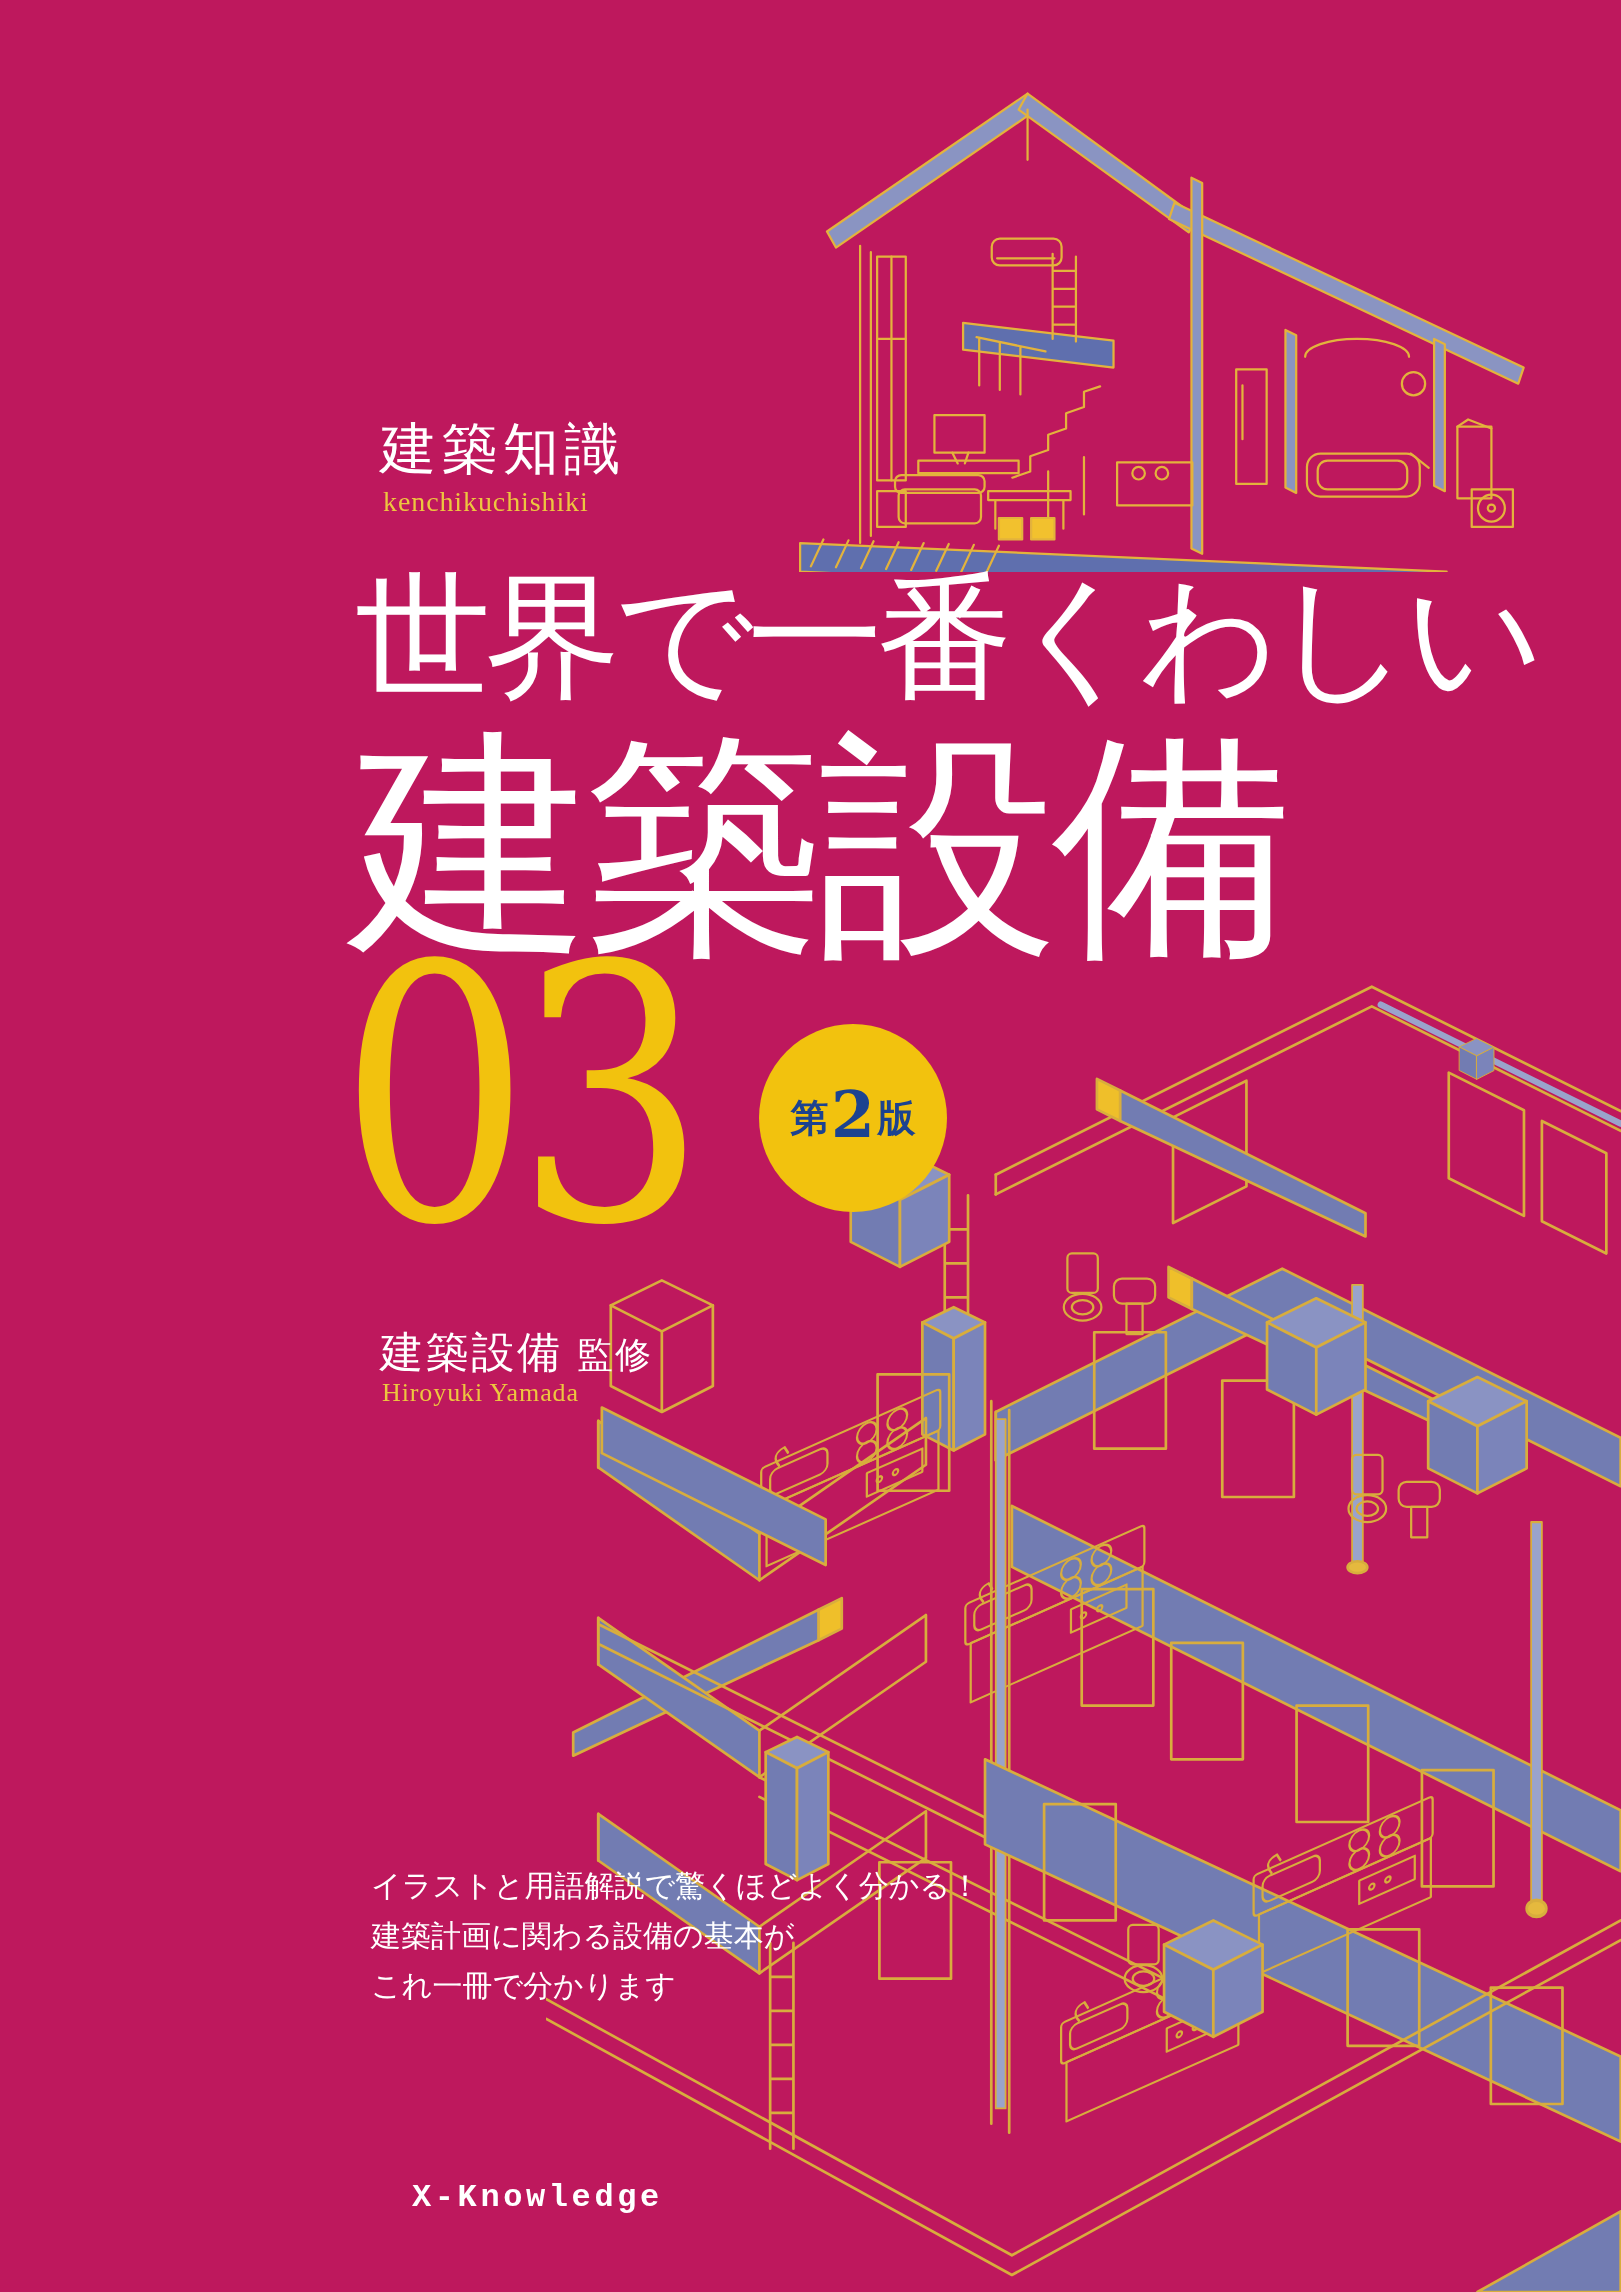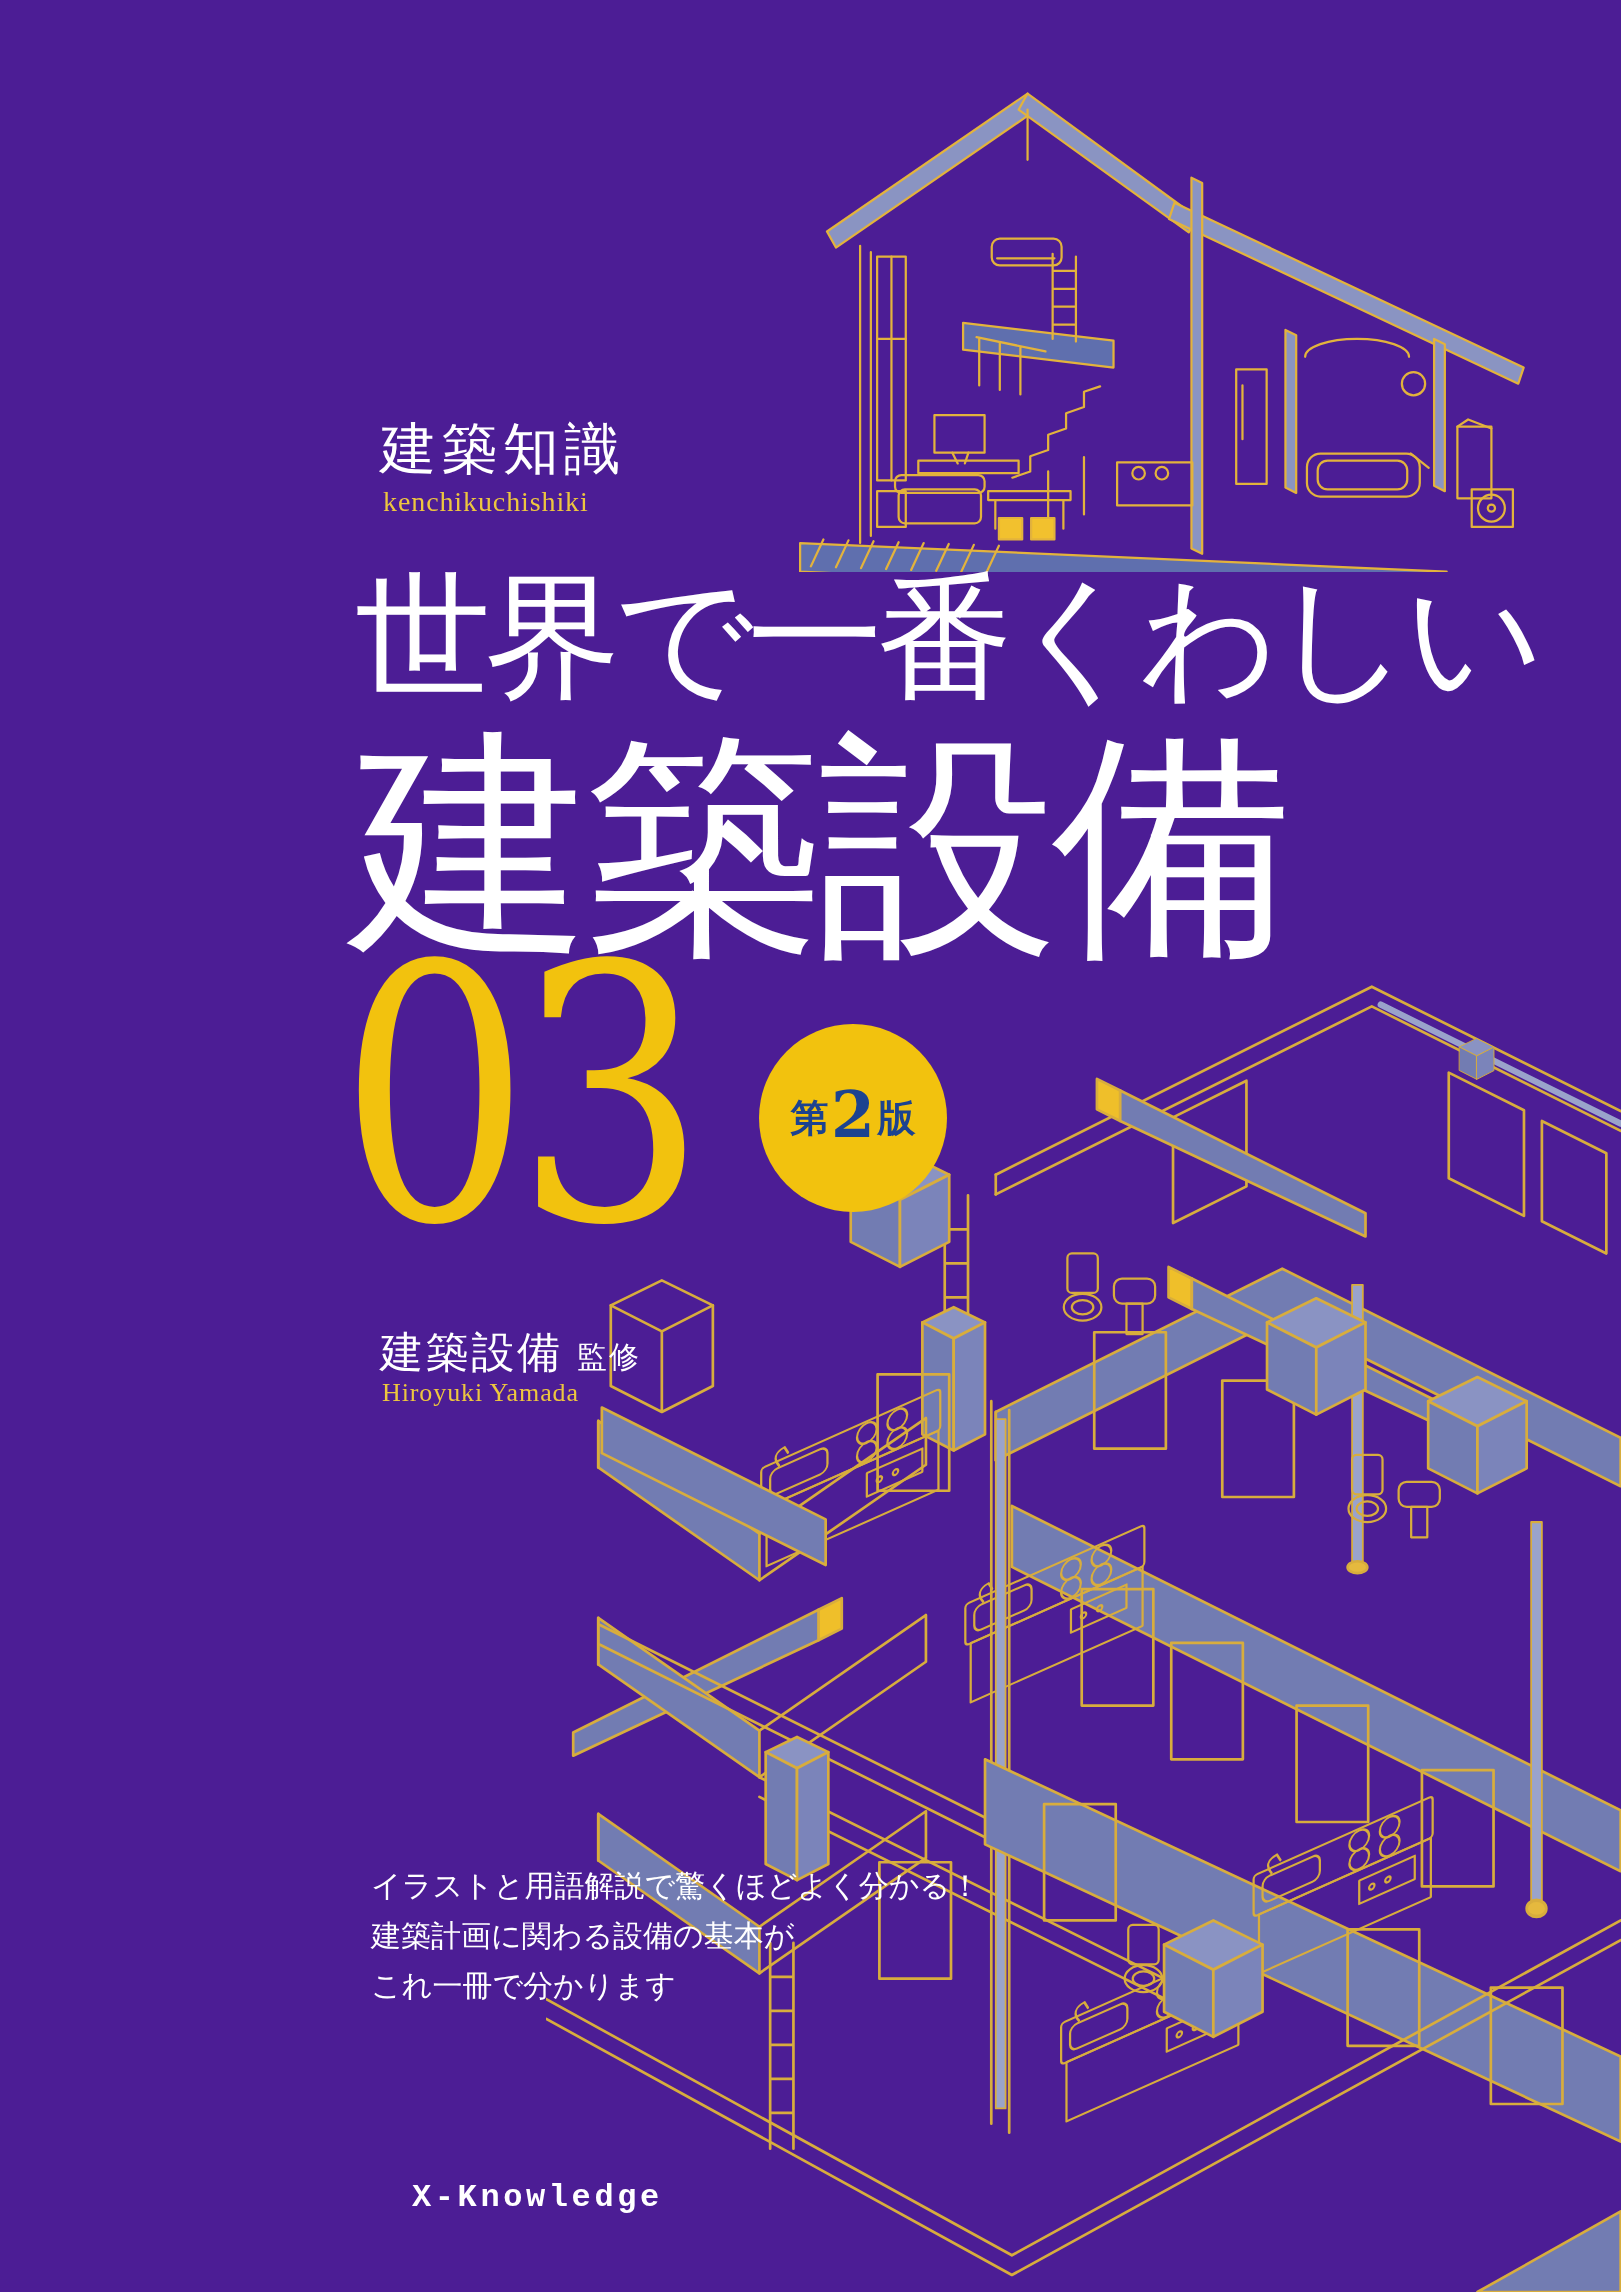--- a/index.html
+++ b/index.html
@@ -1,18 +1,18 @@
 <!DOCTYPE html>
 <html style="font-size:14.3px"><head>
 <meta charset="utf-8">
 <style>
   html,body{margin:0;padding:0;background:#0e2f6b;}
   .cover{
     position:relative;width:1621px;height:2293px;overflow:hidden;
-    background:#4c1d95;
+    background:#be185d;
     font-family:"Liberation Serif","DejaVu Serif",serif;
   }
   .abs{position:absolute;}
   svg{display:block;}
   
   .brand-jp{
     left:380px;top:421px;color:#ffffff;font-size:56px;letter-spacing:5.4px;
     line-height:1;z-index:4;white-space:nowrap;
   }
   .brand-en{
@@ -41,21 +41,21 @@
   .badge .b-pre,.badge .b-suf{
     color:#1C4390;font-size:38px;font-weight:600;line-height:1;
     font-family:"Liberation Sans","DejaVu Sans",sans-serif;
   }
   .badge .b-num{
     color:#1C4390;font-size:63px;font-weight:700;line-height:1;
     font-family:"DejaVu Serif","Liberation Serif",serif;margin-top:-5.4px;
   }
   .author{left:380px;top:1331px;z-index:4;white-space:nowrap;color:#ffffff;line-height:1;}
   .author .a-name{font-size:43px;letter-spacing:2.7px;}
-  .author .a-role{font-size:30px;margin-left:14.3px;letter-spacing:1.8px;}
+  .author .a-role{font-size:36px;margin-left:14.3px;letter-spacing:1.8px;}
   .author-en{
     left:382px;top:1380px;color:#EDC63F;font-size:26px;line-height:1;z-index:4;
     letter-spacing:0.9px;white-space:nowrap;
   }
   .tagline{
     left:371px;top:1861px;z-index:4;color:#ffffff;font-size:30px;line-height:50px;
     letter-spacing:0px;white-space:nowrap;
   }
   .publisher{
     left:371px;top:2182px;z-index:4;color:#ffffff;font-size:32px;font-weight:bold;

